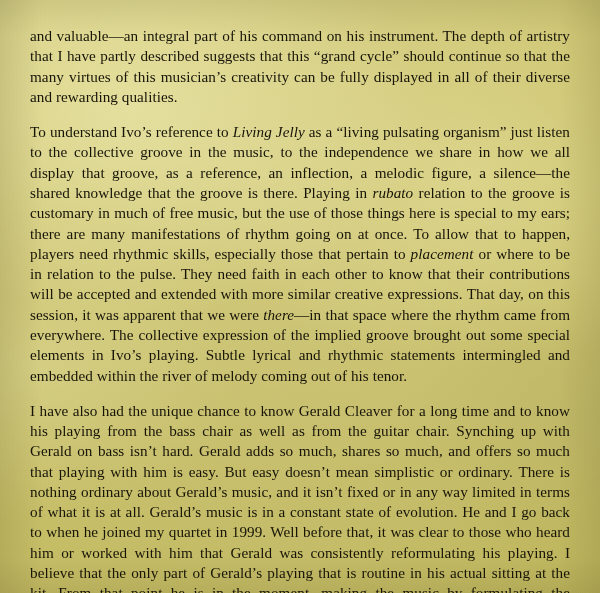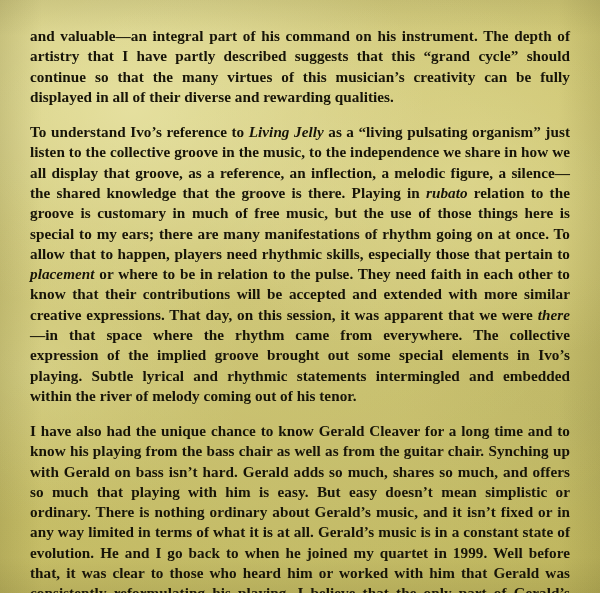--- a/index.html
+++ b/index.html
@@ -21,21 +21,20 @@
     
     background-color: #cdc571;
     background-image:
       radial-gradient(ellipse 420px 300px at 22% 18%, rgba(231,226,160,0.85), rgba(231,226,160,0) 70%),
       radial-gradient(ellipse 380px 260px at 78% 30%, rgba(222,215,140,0.75), rgba(222,215,140,0) 72%),
       radial-gradient(ellipse 500px 340px at 50% 88%, rgba(196,188,104,0.75), rgba(196,188,104,0) 70%),
       radial-gradient(ellipse 300px 220px at 6% 62%, rgba(214,208,133,0.8), rgba(214,208,133,0) 70%),
       radial-gradient(ellipse 260px 200px at 96% 70%, rgba(186,179,98,0.7), rgba(186,179,98,0) 70%),
       linear-gradient(160deg, #d8d189 0%, #cbc26c 42%, #c6bd66 70%, #bdb45c 100%);
     padding: 26px 30px 22px 30px;
-    font-weight: bold;
   }
   .page::after {
     content: "";
     position: absolute;
     inset: 0;
     pointer-events: none;
     background:
       radial-gradient(ellipse 700px 520px at 50% 45%, rgba(255,255,255,0.10), rgba(0,0,0,0.0) 62%),
       linear-gradient(to right, rgba(90,84,30,0.16), rgba(90,84,30,0) 7%, rgba(90,84,30,0) 93%, rgba(90,84,30,0.14)),
       linear-gradient(to bottom, rgba(90,84,30,0.12), rgba(90,84,30,0) 6%, rgba(90,84,30,0) 94%, rgba(90,84,30,0.12));

